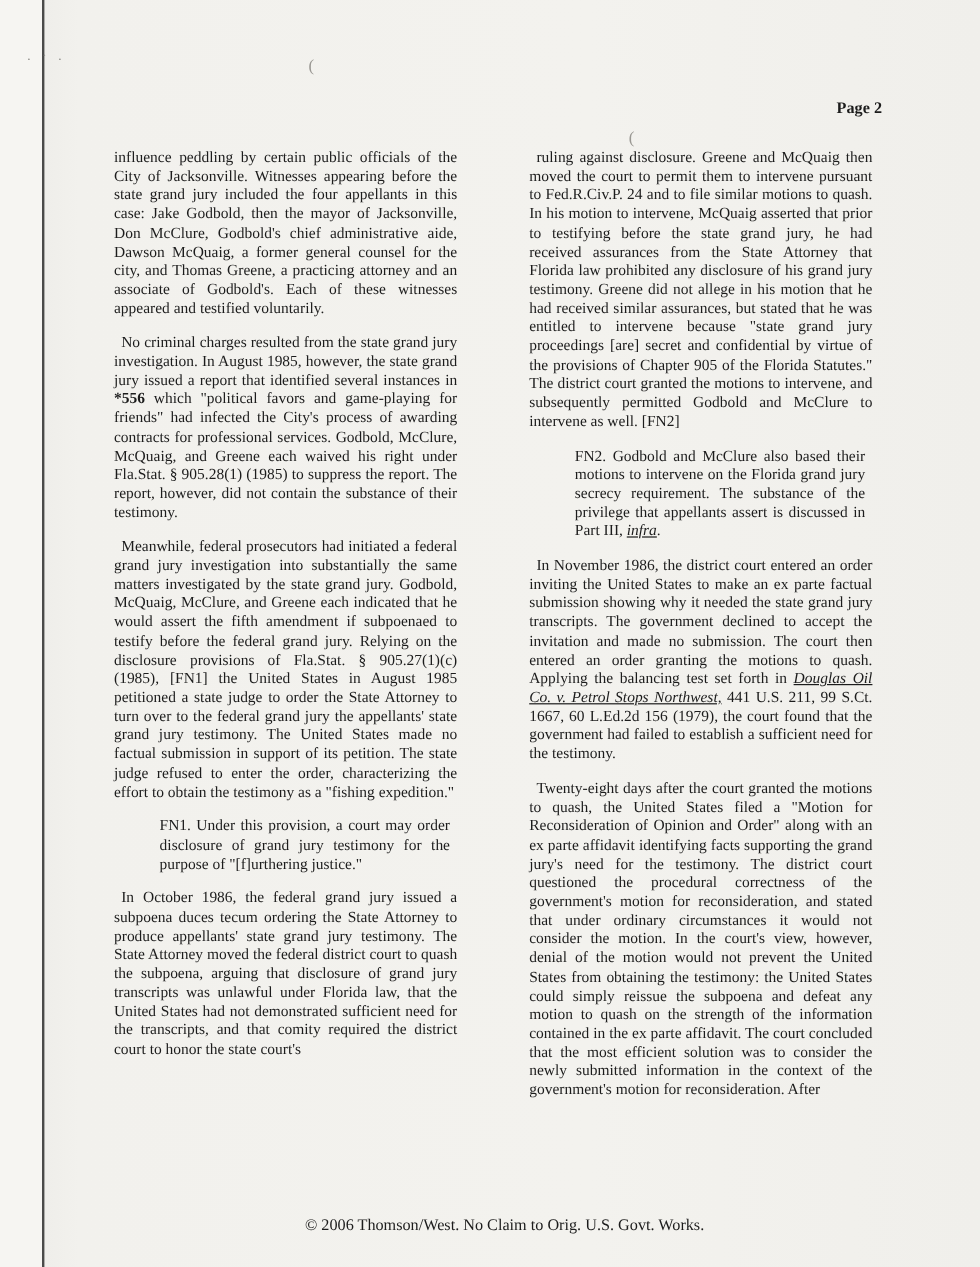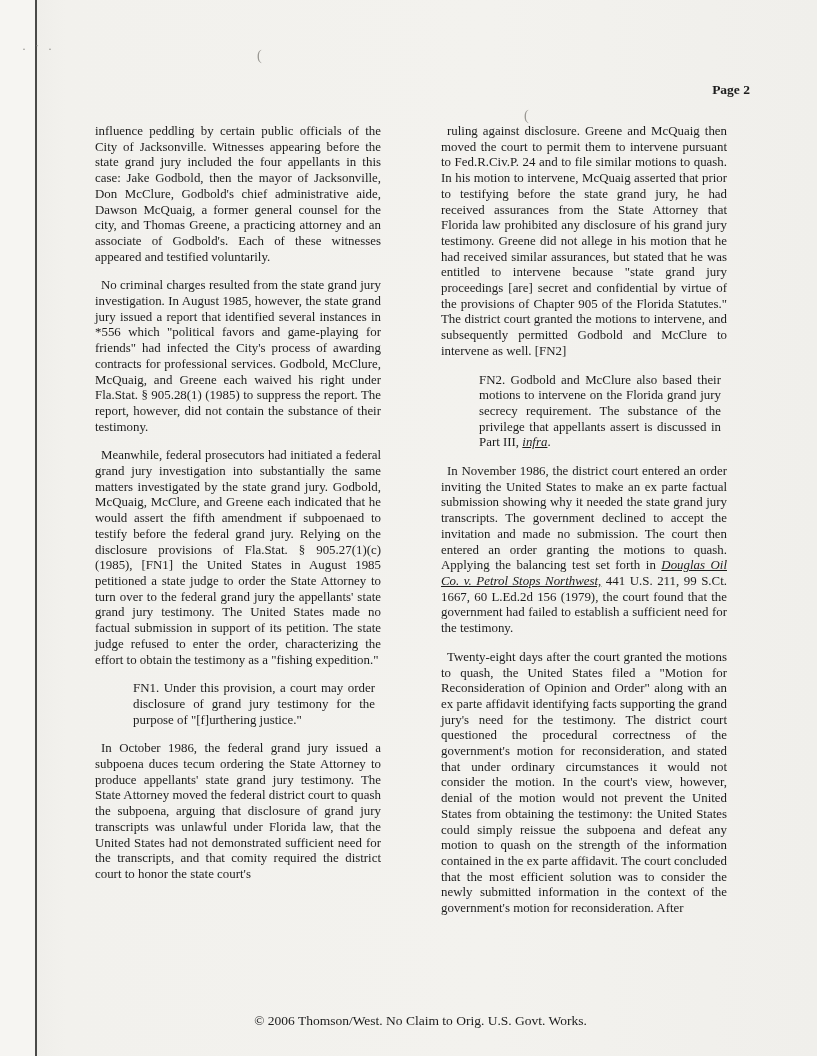--- a/index.html
+++ b/index.html
@@ -38,21 +38,21 @@
   .artifact.paren { font-size: 14px; color: #9a9893; letter-spacing: 0; }
   .doc-header {
     position: absolute;
     left: 95px; top: 80px;
     font-weight: bold;
     font-size: 13.5px;
     line-height: 16.5px;
   }
   .page-number {
     position: absolute;
-    right: 67px; top: 82px;
+    right: 82px; top: 82px;
     font-weight: bold;
     font-size: 13.5px;
   }
   .columns {
     position: absolute;
     left: 95px; top: 124px;
     width: 632px;
     display: flex;
     gap: 60px;
   }
@@ -61,21 +61,21 @@
     font-size: 12.9px;
     line-height: 15.7px;
     text-align: justify;
   }
   .paragraph { margin-bottom: 13px; }
   .paragraph.indent { text-indent: 6px; }
   .footnote {
     margin: 0 6px 13px 38px;
     text-align: justify;
   }
-  .b { font-weight: normal; margin-top: 24px; }
+  .b { font-weight: bold; margin-top: 24px; }
   .i { font-style: italic; text-decoration: underline; }
   .doc-footer {
     position: absolute;
     left: 12px; top: 1013px;
     width: 100%;
     text-align: center;
     font-size: 13.5px;
     color: #1c1c1c;
   }
 </style>

